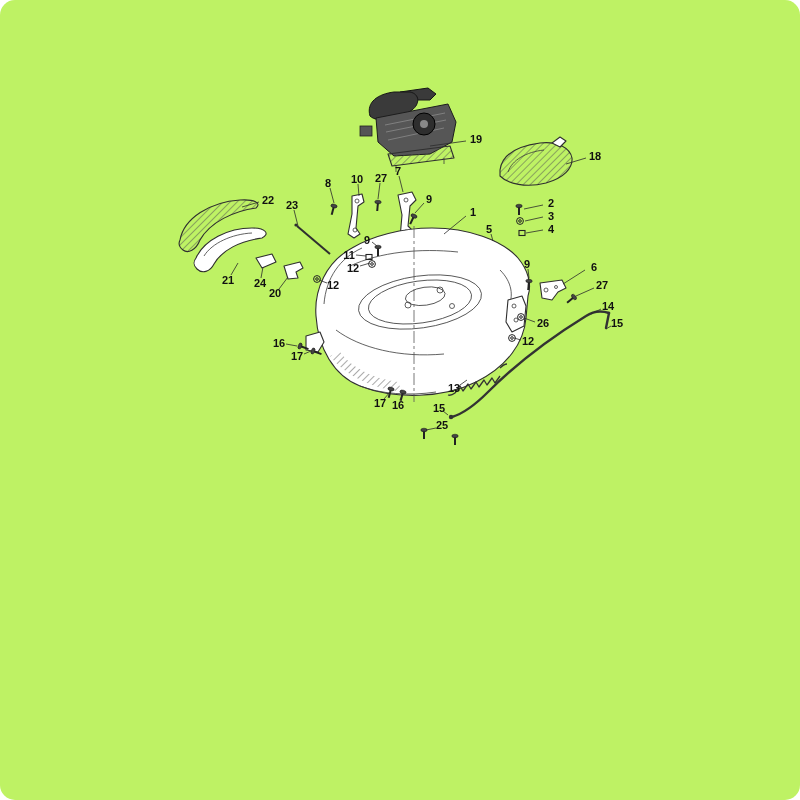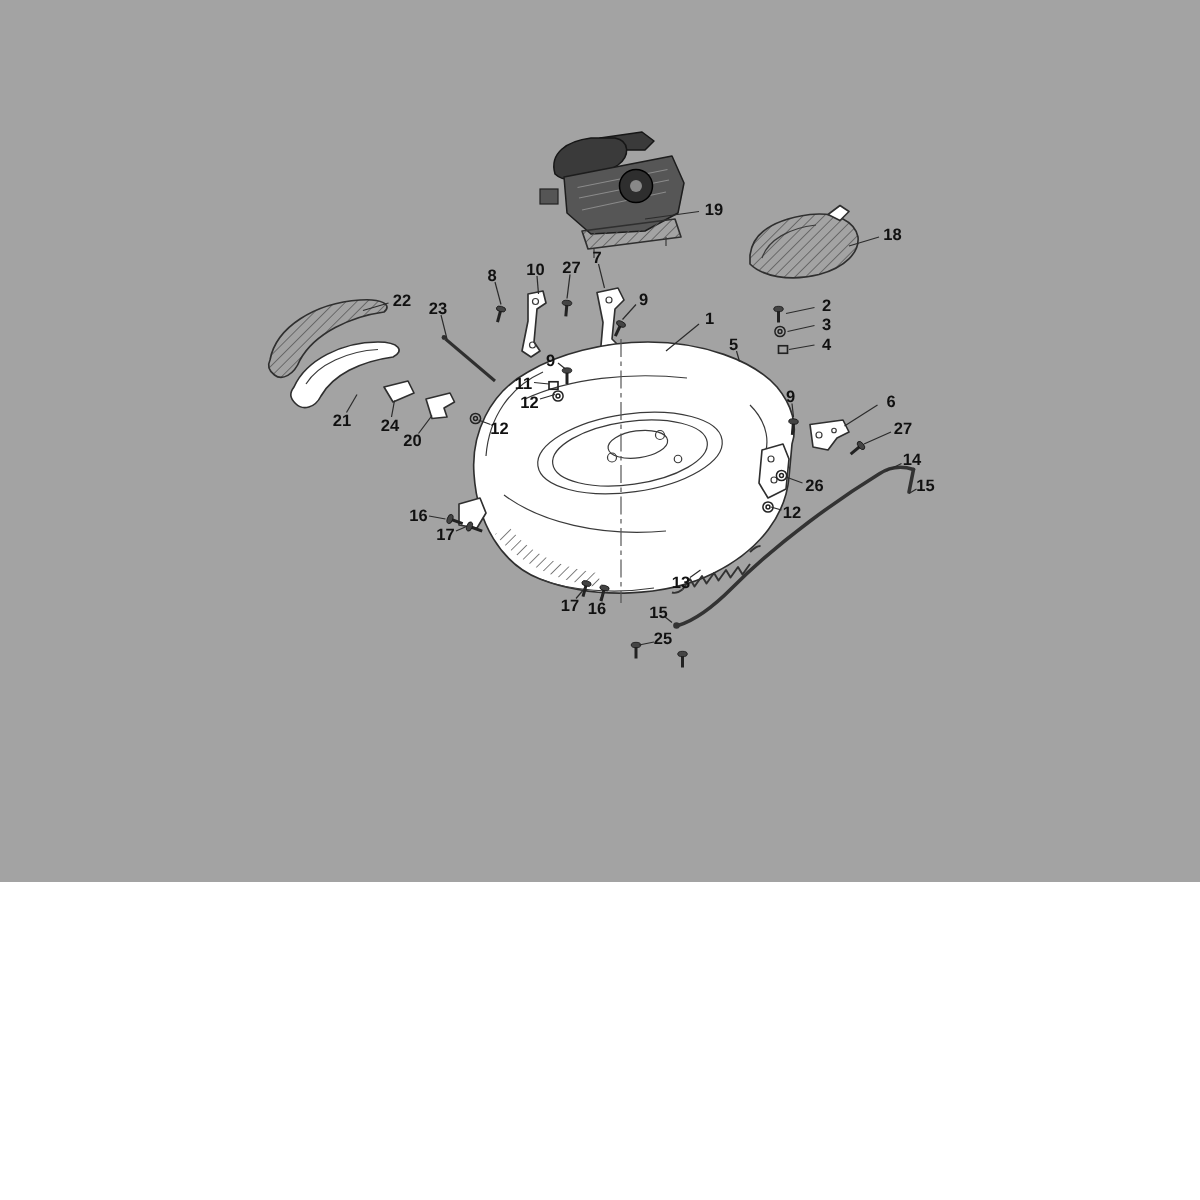--- a/index.html
+++ b/index.html
@@ -1,18 +1,19 @@
 <!DOCTYPE html>
 <html><head>
 <meta charset="utf-8">
 <style>
   html,body{margin:0;padding:0;background:#ffffff;}
   .canvas{
-    width:800px;height:588px;position:relative;background:#a3a3a3;
+    width:800px;height:800px;position:relative;background:#bef264;
     font-family:"Liberation Sans",sans-serif;
+    border-radius:15px;
   }
   svg{display:block;}
   .part{fill:#ffffff;stroke:#2f2f2f;stroke-width:1.1;stroke-linejoin:round;stroke-linecap:round;}
   .part-dark{fill:#3a3a3a;stroke:#161616;stroke-width:1;stroke-linejoin:round;}
   .part-mid{fill:#565656;stroke:#1d1d1d;stroke-width:1;stroke-linejoin:round;}
   .part-hatch{fill:url(#hatch);stroke:#2f2f2f;stroke-width:1.1;stroke-linejoin:round;}
   .detail{fill:none;stroke:#3a3a3a;stroke-width:.8;}
   .detail-light{fill:none;stroke:#8a8a8a;stroke-width:.8;}
   .centerline{fill:none;stroke:#555;stroke-width:.8;stroke-dasharray:12 3 3 3;}
   .rod{fill:none;stroke:#333;stroke-width:2.4;stroke-linecap:round;}

